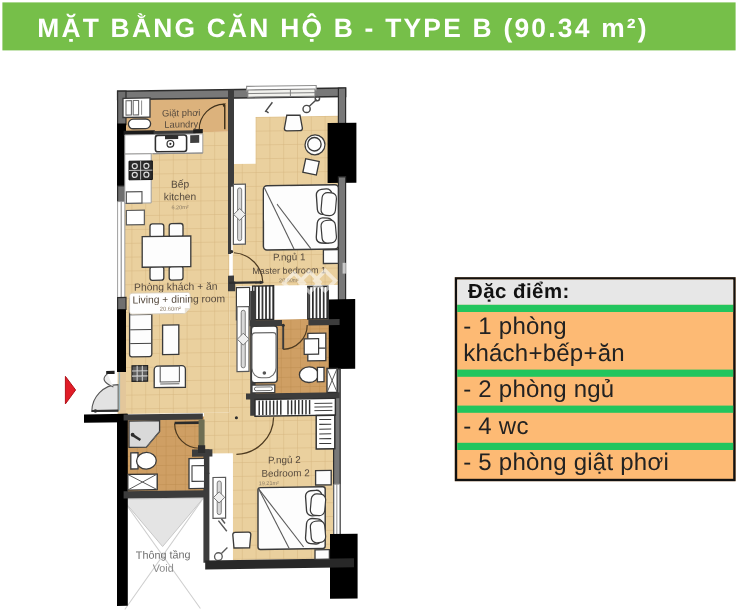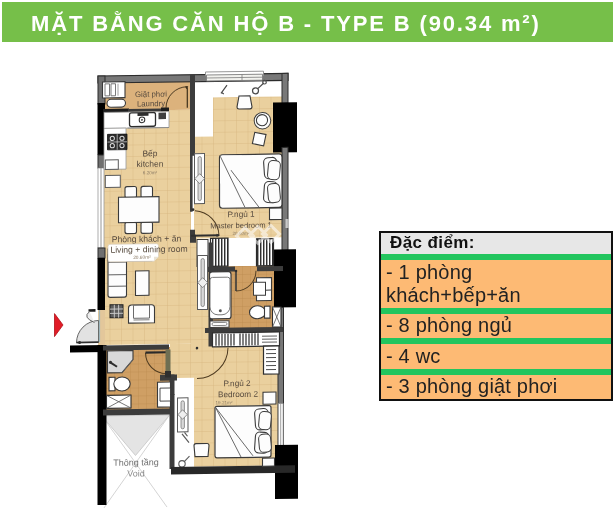--- a/index.html
+++ b/index.html
@@ -422,17 +422,17 @@
   <rect x="239" y="230" width="12" height="12" transform="rotate(45 245 236)"></rect>
   <rect x="252" y="229" width="12" height="12" transform="rotate(45 258 235)"></rect>
   <rect x="265" y="228" width="12" height="12" transform="rotate(45 271 234)"></rect>
 </g>
 <rect x="285.5" y="219" width="3" height="9" fill="#ffffff" opacity="0.6"></rect>
 </svg>
 
 <div id="info">
   <div class="t">Đặc điểm:</div>
   <div class="r">- 1 phòng khách+bếp+ăn</div>
-  <div class="r">- 8 phòng ngủ</div>
+  <div class="r">- 2 phòng ngủ</div>
   <div class="r">- 4 wc</div>
-  <div class="r">- 3 phòng giật phơi</div>
+  <div class="r">- 5 phòng giật phơi</div>
 </div>
 </div>
 
 </body></html>

